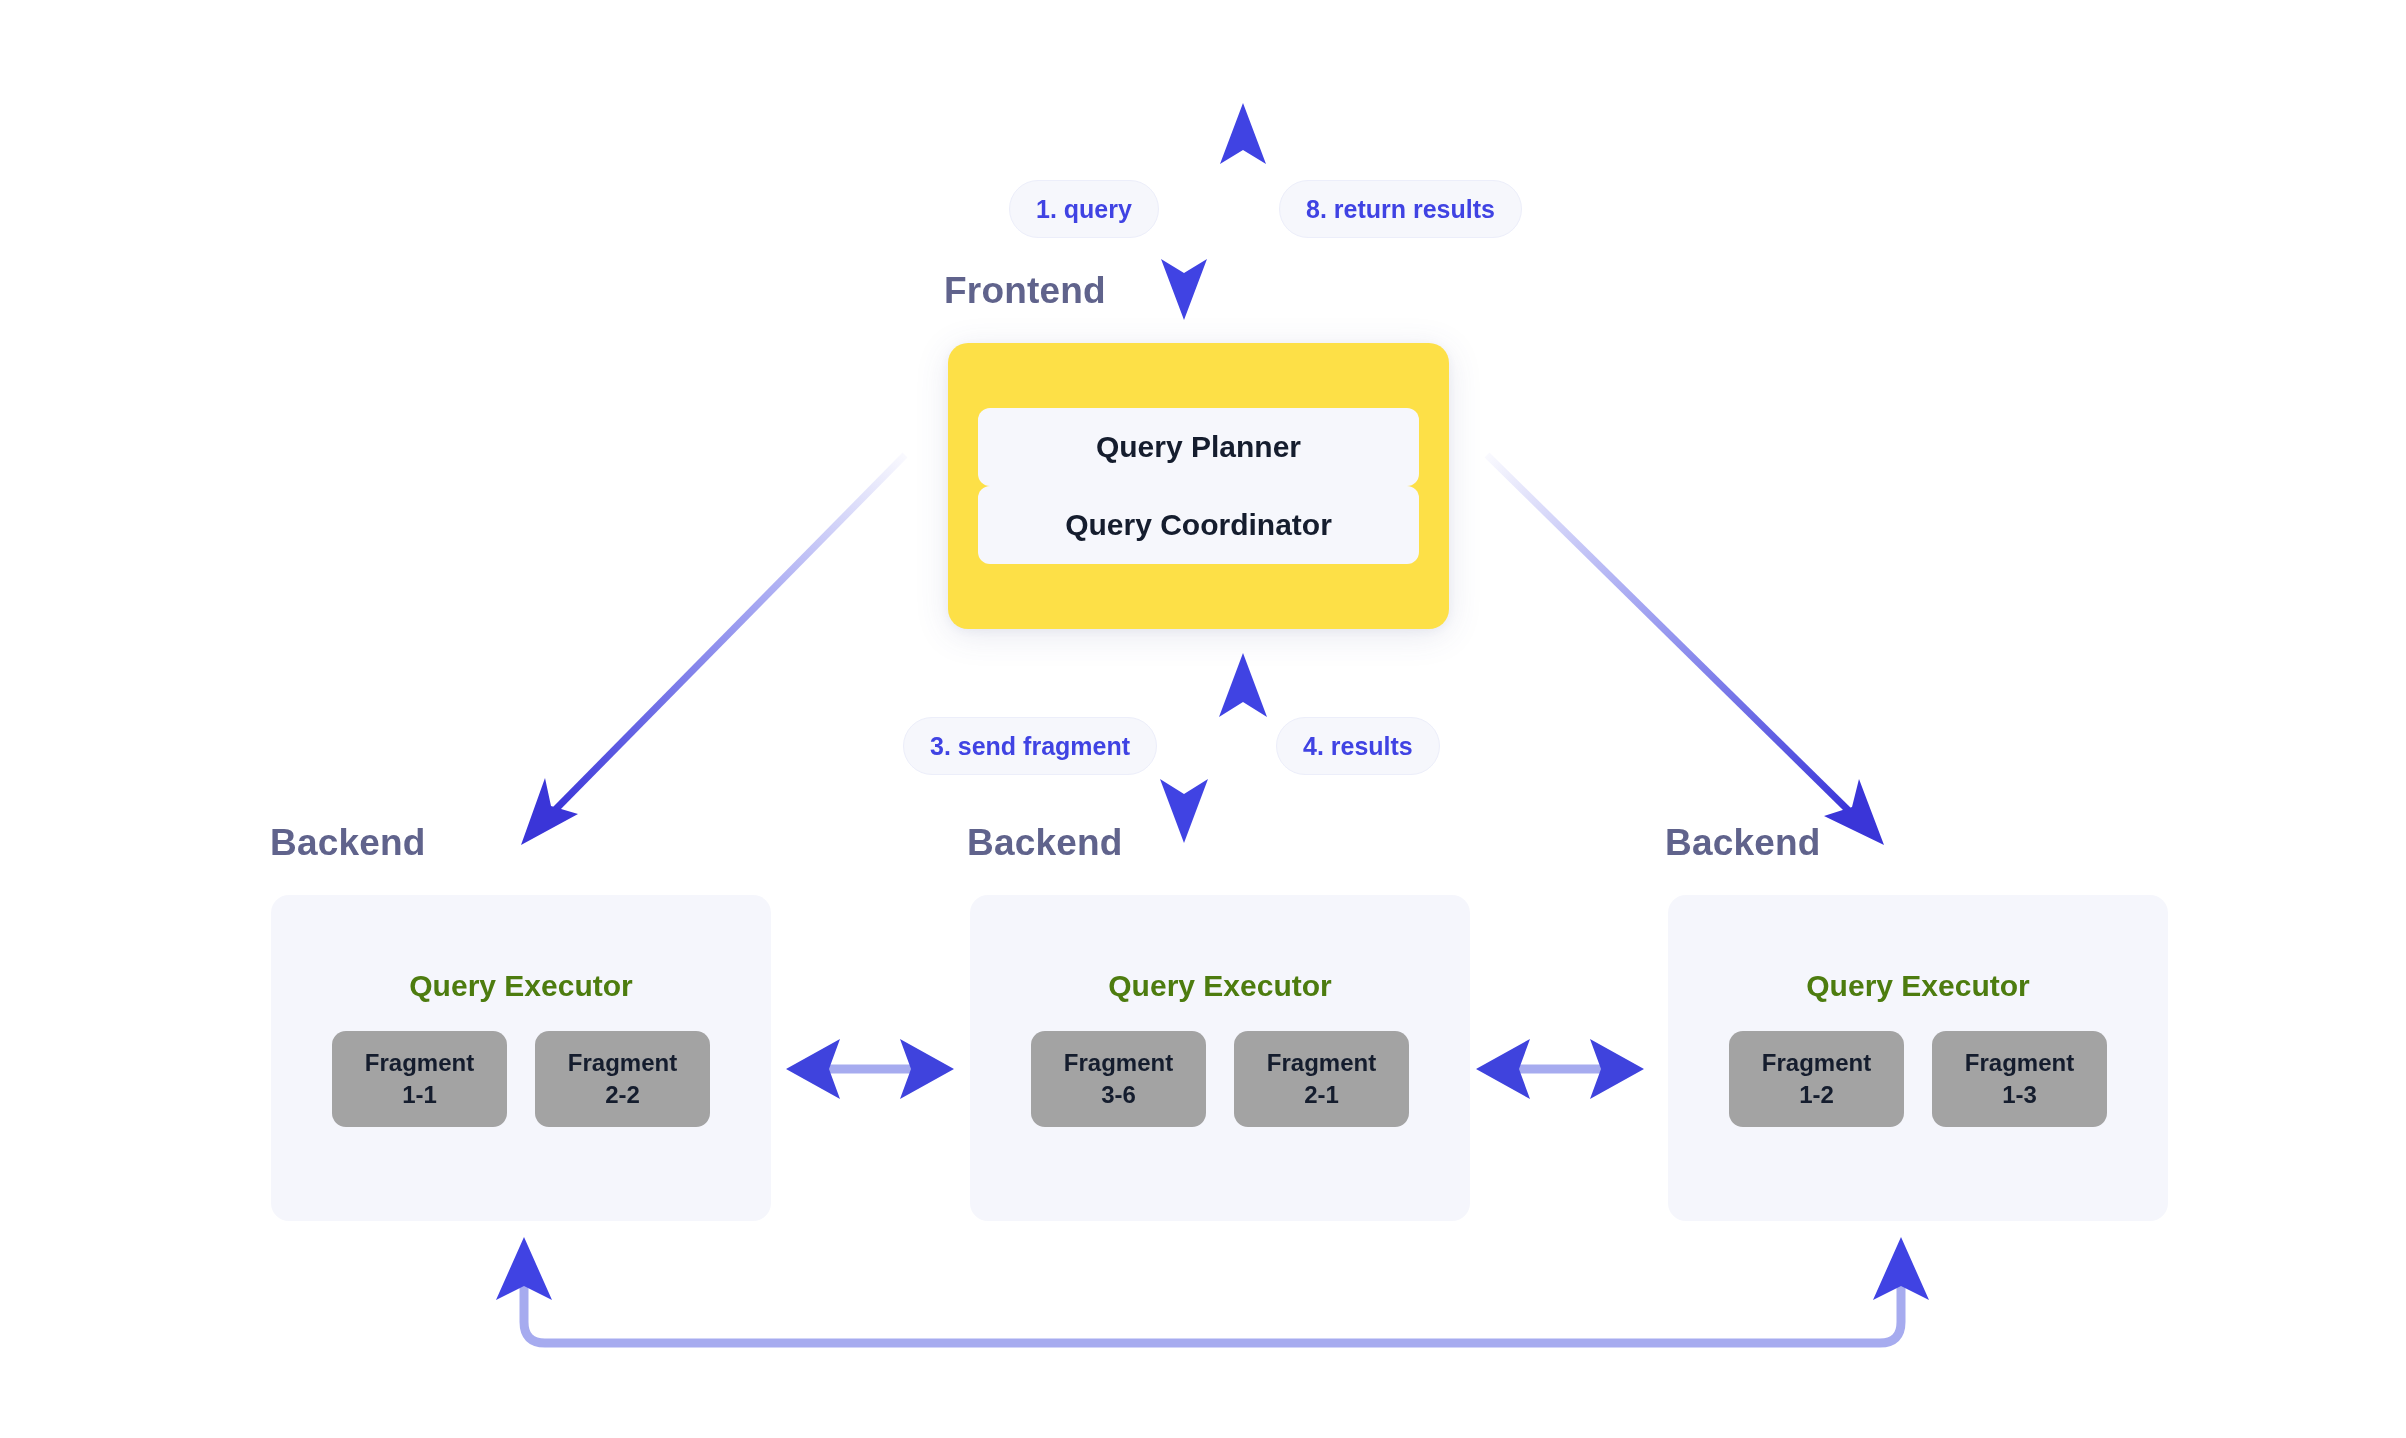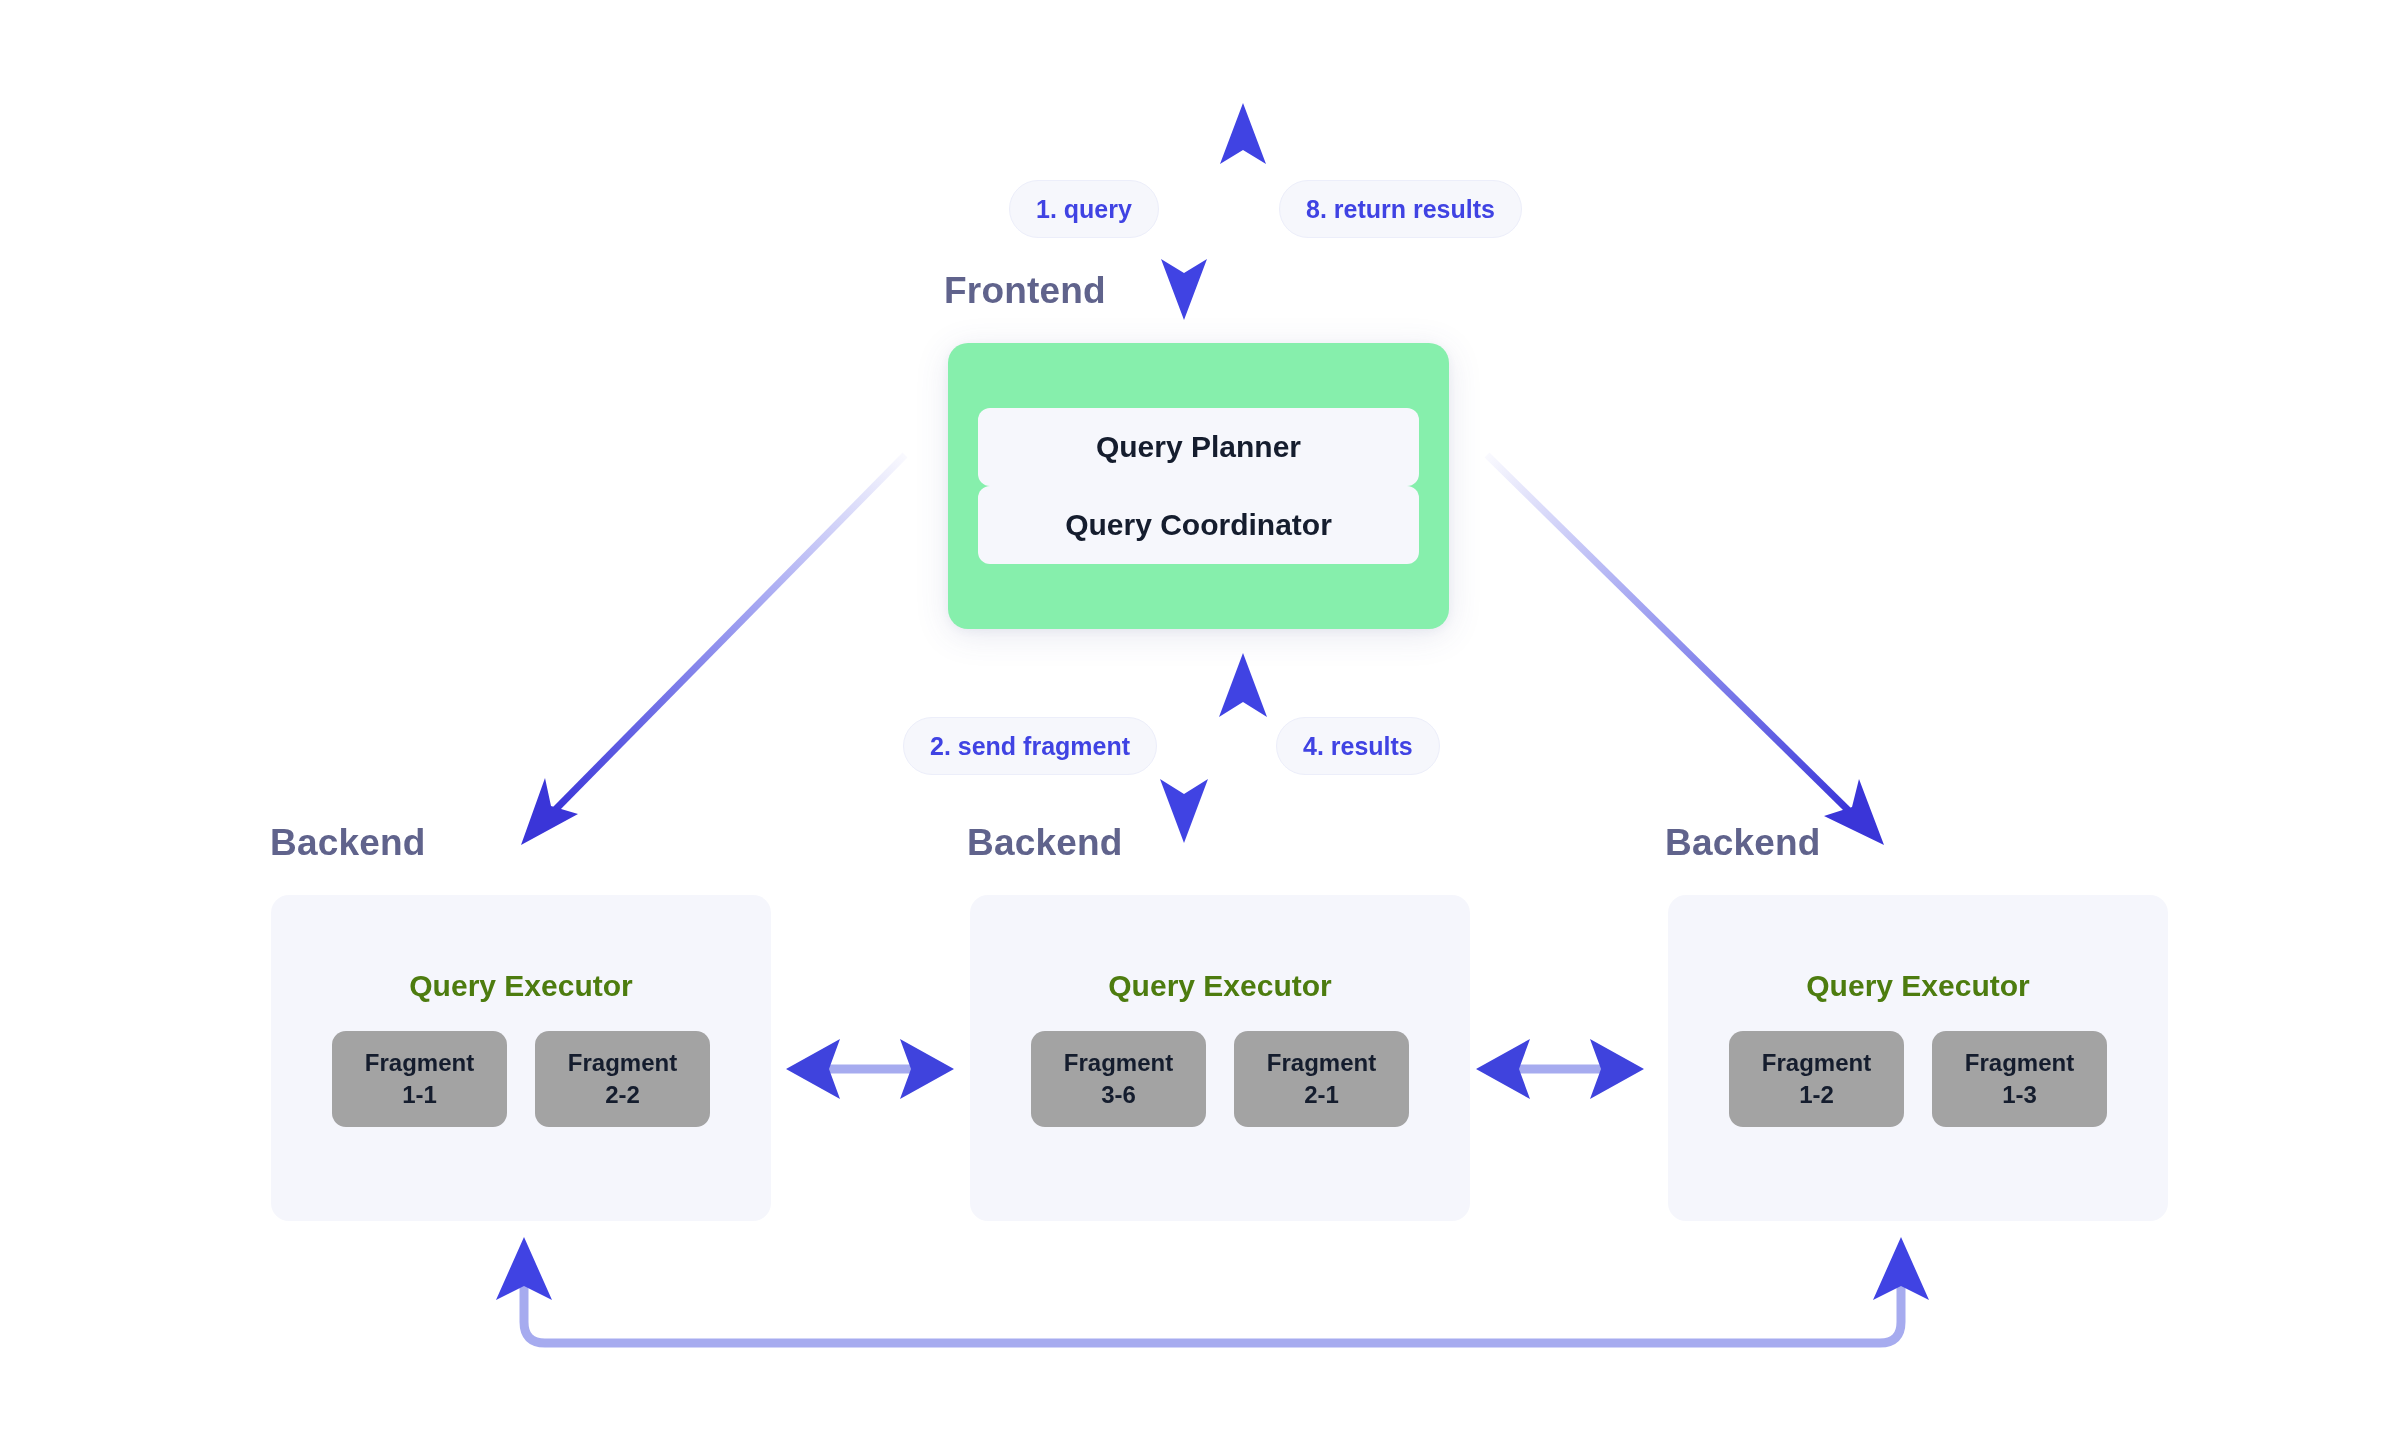--- a/index.html
+++ b/index.html
@@ -50,21 +50,21 @@
     color: #4043e3;
     font-size: 25px;
     font-weight: bold;
     white-space: nowrap;
     box-sizing: border-box;
   }
 
   
   .frontend-card {
     position: absolute;
-    background: #86efac;
+    background: #fde047;
     border-radius: 20px;
     box-shadow: 0 6px 34px rgba(73, 78, 140, 0.13),
                 0 2px 8px rgba(73, 78, 140, 0.06);
     box-sizing: border-box;
     display: flex;
     flex-direction: column;
     justify-content: center;
     padding: 0 30px;
   }
   .fe-row {
@@ -198,21 +198,21 @@
       <path d="M524 1277 L524 1322 Q524 1343 545 1343 L1880 1343 Q1901 1343 1901 1322 L1901 1277" fill="none" stroke="#a6abef" stroke-width="9" stroke-linecap="round"></path>
       <path d="M524 1237 L552 1300 L524 1286 L496 1300 Z" fill="#4043e3"></path>
       <path d="M1901 1237 L1929 1300 L1901 1286 L1873 1300 Z" fill="#4043e3"></path>
     </g>
   </svg>
 
   <div class="pill" style="left:1009px; top:180px;">1. query</div>
 
   <div class="pill" style="left:1279px; top:180px;">8. return results</div>
 
-  <div class="pill" style="left:903px; top:717px;">2. send fragment</div>
+  <div class="pill" style="left:903px; top:717px;">3. send fragment</div>
 
   <div class="pill" style="left:1276px; top:717px;">4. results</div>
 
 
   <div class="tier-label" style="left:944px; top:270px;">Frontend</div>
 
   <div class="frontend-card" style="left:948px; top:343px; width:501px; height:286px;">
     <div class="fe-row">Query Planner</div>
     <div class="fe-row">Query Coordinator</div>
   </div>

